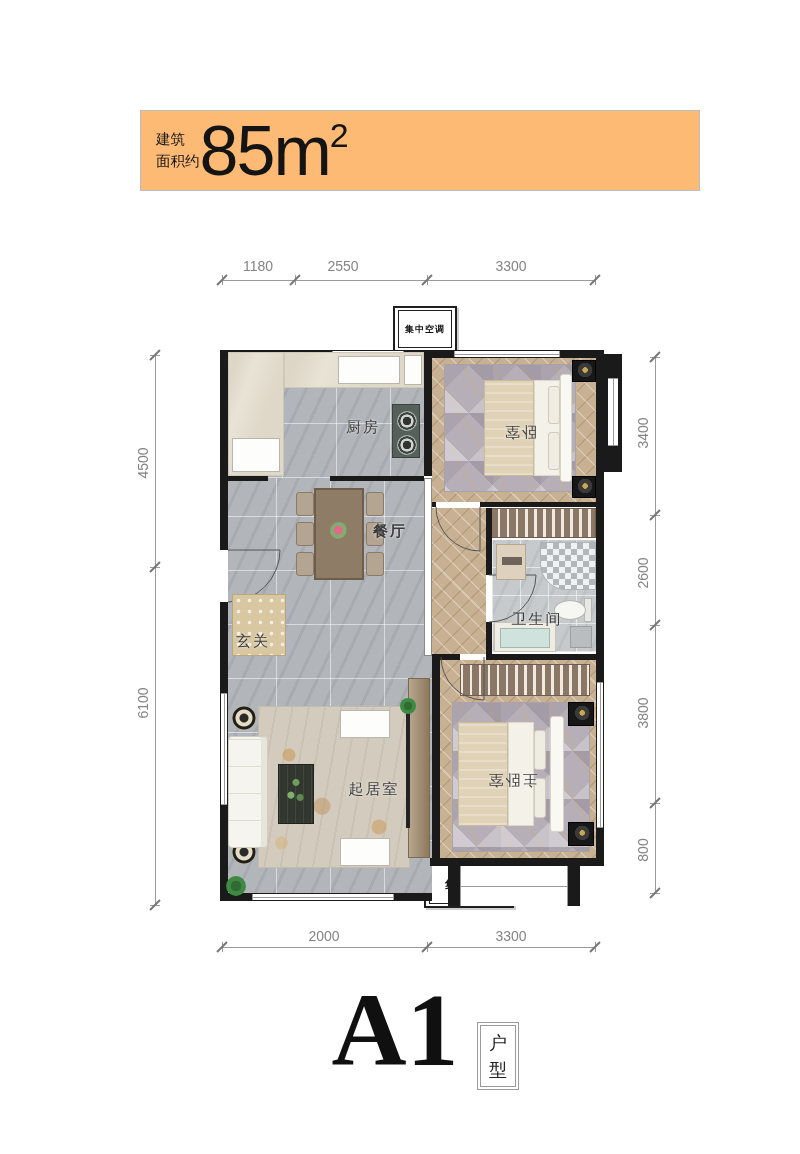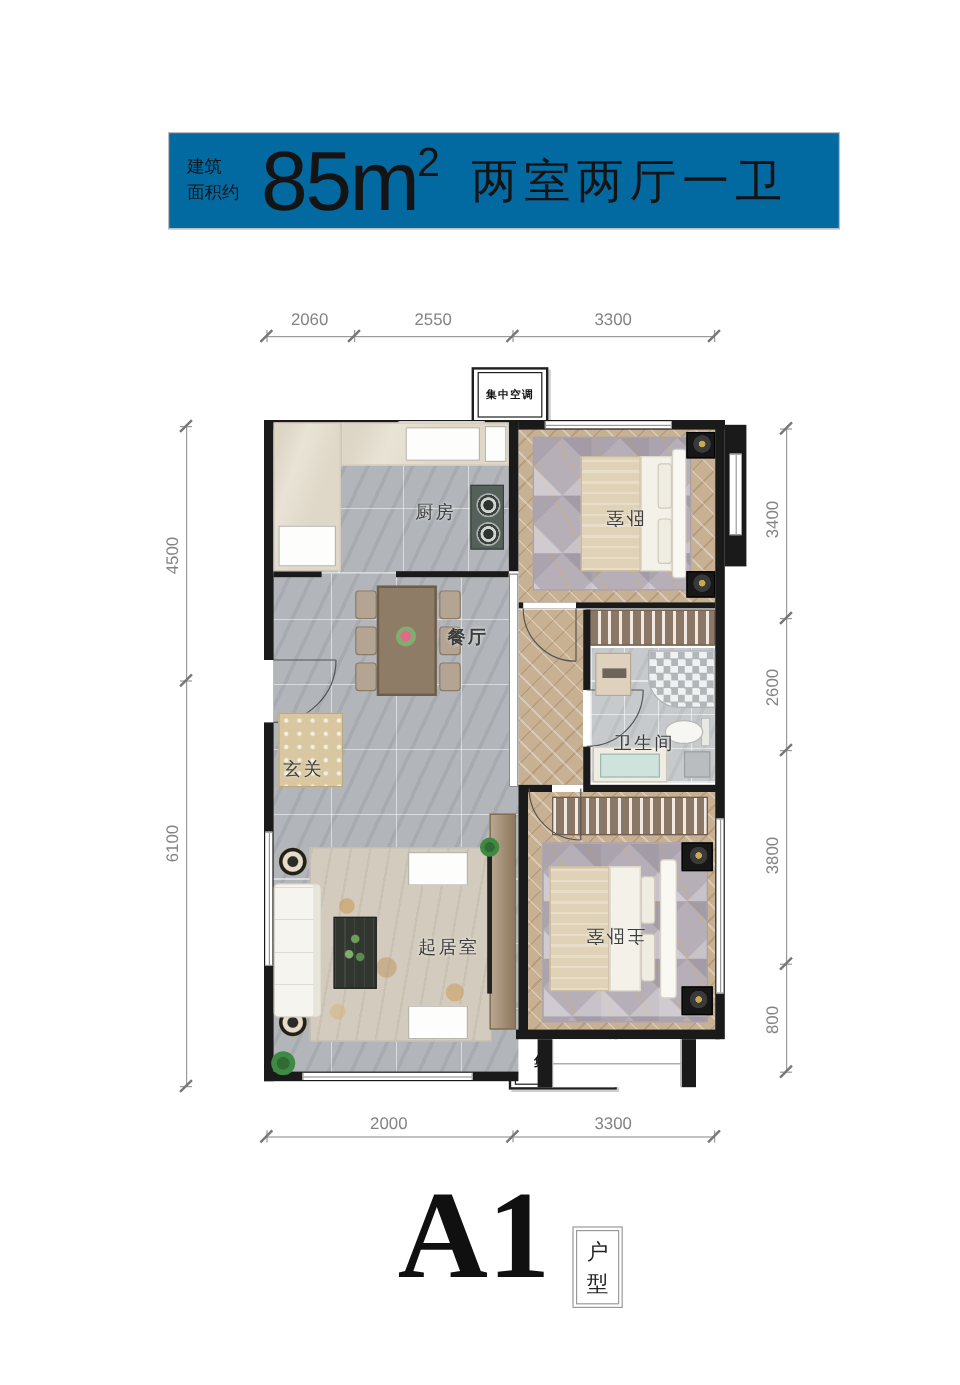--- a/index.html
+++ b/index.html
@@ -1,23 +1,23 @@
 <!DOCTYPE html>
 <html><head>
 <meta charset="utf-8">
 <style>
   html,body{margin:0;padding:0;background:#fff;}
   #canvas{position:relative;width:800px;height:1154px;background:#fff;overflow:hidden;
           font-family:"Liberation Sans","DejaVu Sans",sans-serif;}
   .abs{position:absolute;}
 
   
-  .banner{border:1px solid #bdbdbd;display:flex;align-items:center;background:#0369a1;}
+  .banner{border:1px solid #bdbdbd;display:flex;align-items:center;background:#fdba74;}
   .area-prefix{margin-left:15px;font-size:14.5px;line-height:1.5;color:#161616;}
-  .area-big{margin-left:18px;font-size:70px;color:#141414;letter-spacing:-2px;line-height:1;}
+  .area-big{font-size:70px;color:#141414;letter-spacing:-2px;line-height:1;}
   .area-big .sup{font-size:34px;position:relative;top:-28px;letter-spacing:0;}
   .layout-text{margin-left:26px;font-size:39px;color:#141414;letter-spacing:5px;white-space:nowrap;}
 
   
   .dimline-h{height:1px;background:#9a9a9a;}
   .dimline-v{width:1px;background:#9a9a9a;}
   .dim{font-size:14px;color:#848484;width:60px;height:16px;text-align:center;line-height:16px;}
   .dim.rot{transform:rotate(-90deg);}
   .tickd{width:14px;height:2px;background:#777;transform:rotate(-45deg);}
   .tickph{width:1px;height:10px;background:#9a9a9a;}
@@ -103,34 +103,33 @@
 <body>
 
 <div id="canvas">
 
   <div class="abs banner" style="left:140px;top:110px;width:558px;height:79px;">
     <div class="area-prefix">
       <div>建筑</div>
       <div>面积约</div>
     </div>
     <div class="area-big"><span>85</span><span>m</span><span class="sup">2</span></div>
-    <div class="layout-text">两室两厅一卫</div>
   </div>
 
   <div class="abs dimline-h" style="left:222px;top:280px;width:373px;"></div>
   <div class="abs tickph" style="left:222px;top:275px;"></div>
   <div class="abs tickph" style="left:295px;top:275px;"></div>
   <div class="abs tickph" style="left:427px;top:275px;"></div>
   <div class="abs tickph" style="left:595px;top:275px;"></div>
   <div class="abs tickd" style="left:215px;top:279px;"></div>
   <div class="abs tickd" style="left:288px;top:279px;"></div>
   <div class="abs tickd" style="left:420px;top:279px;"></div>
   <div class="abs tickd" style="left:588px;top:279px;"></div>
-  <div class="abs dim" style="left:228px;top:258px;">2060</div>
-  <div class="abs dim" style="left:331px;top:258px;">2550</div>
+  <div class="abs dim" style="left:228px;top:258px;">1180</div>
+  <div class="abs dim" style="left:313px;top:258px;">2550</div>
   <div class="abs dim" style="left:481px;top:258px;">3300</div>
 
   <div class="abs dimline-h" style="left:222px;top:947px;width:373px;"></div>
   <div class="abs tickph" style="left:222px;top:942px;"></div>
   <div class="abs tickph" style="left:427px;top:942px;"></div>
   <div class="abs tickph" style="left:595px;top:942px;"></div>
   <div class="abs tickd" style="left:215px;top:946px;"></div>
   <div class="abs tickd" style="left:420px;top:946px;"></div>
   <div class="abs tickd" style="left:588px;top:946px;"></div>
   <div class="abs dim" style="left:294px;top:928px;">2000</div>

